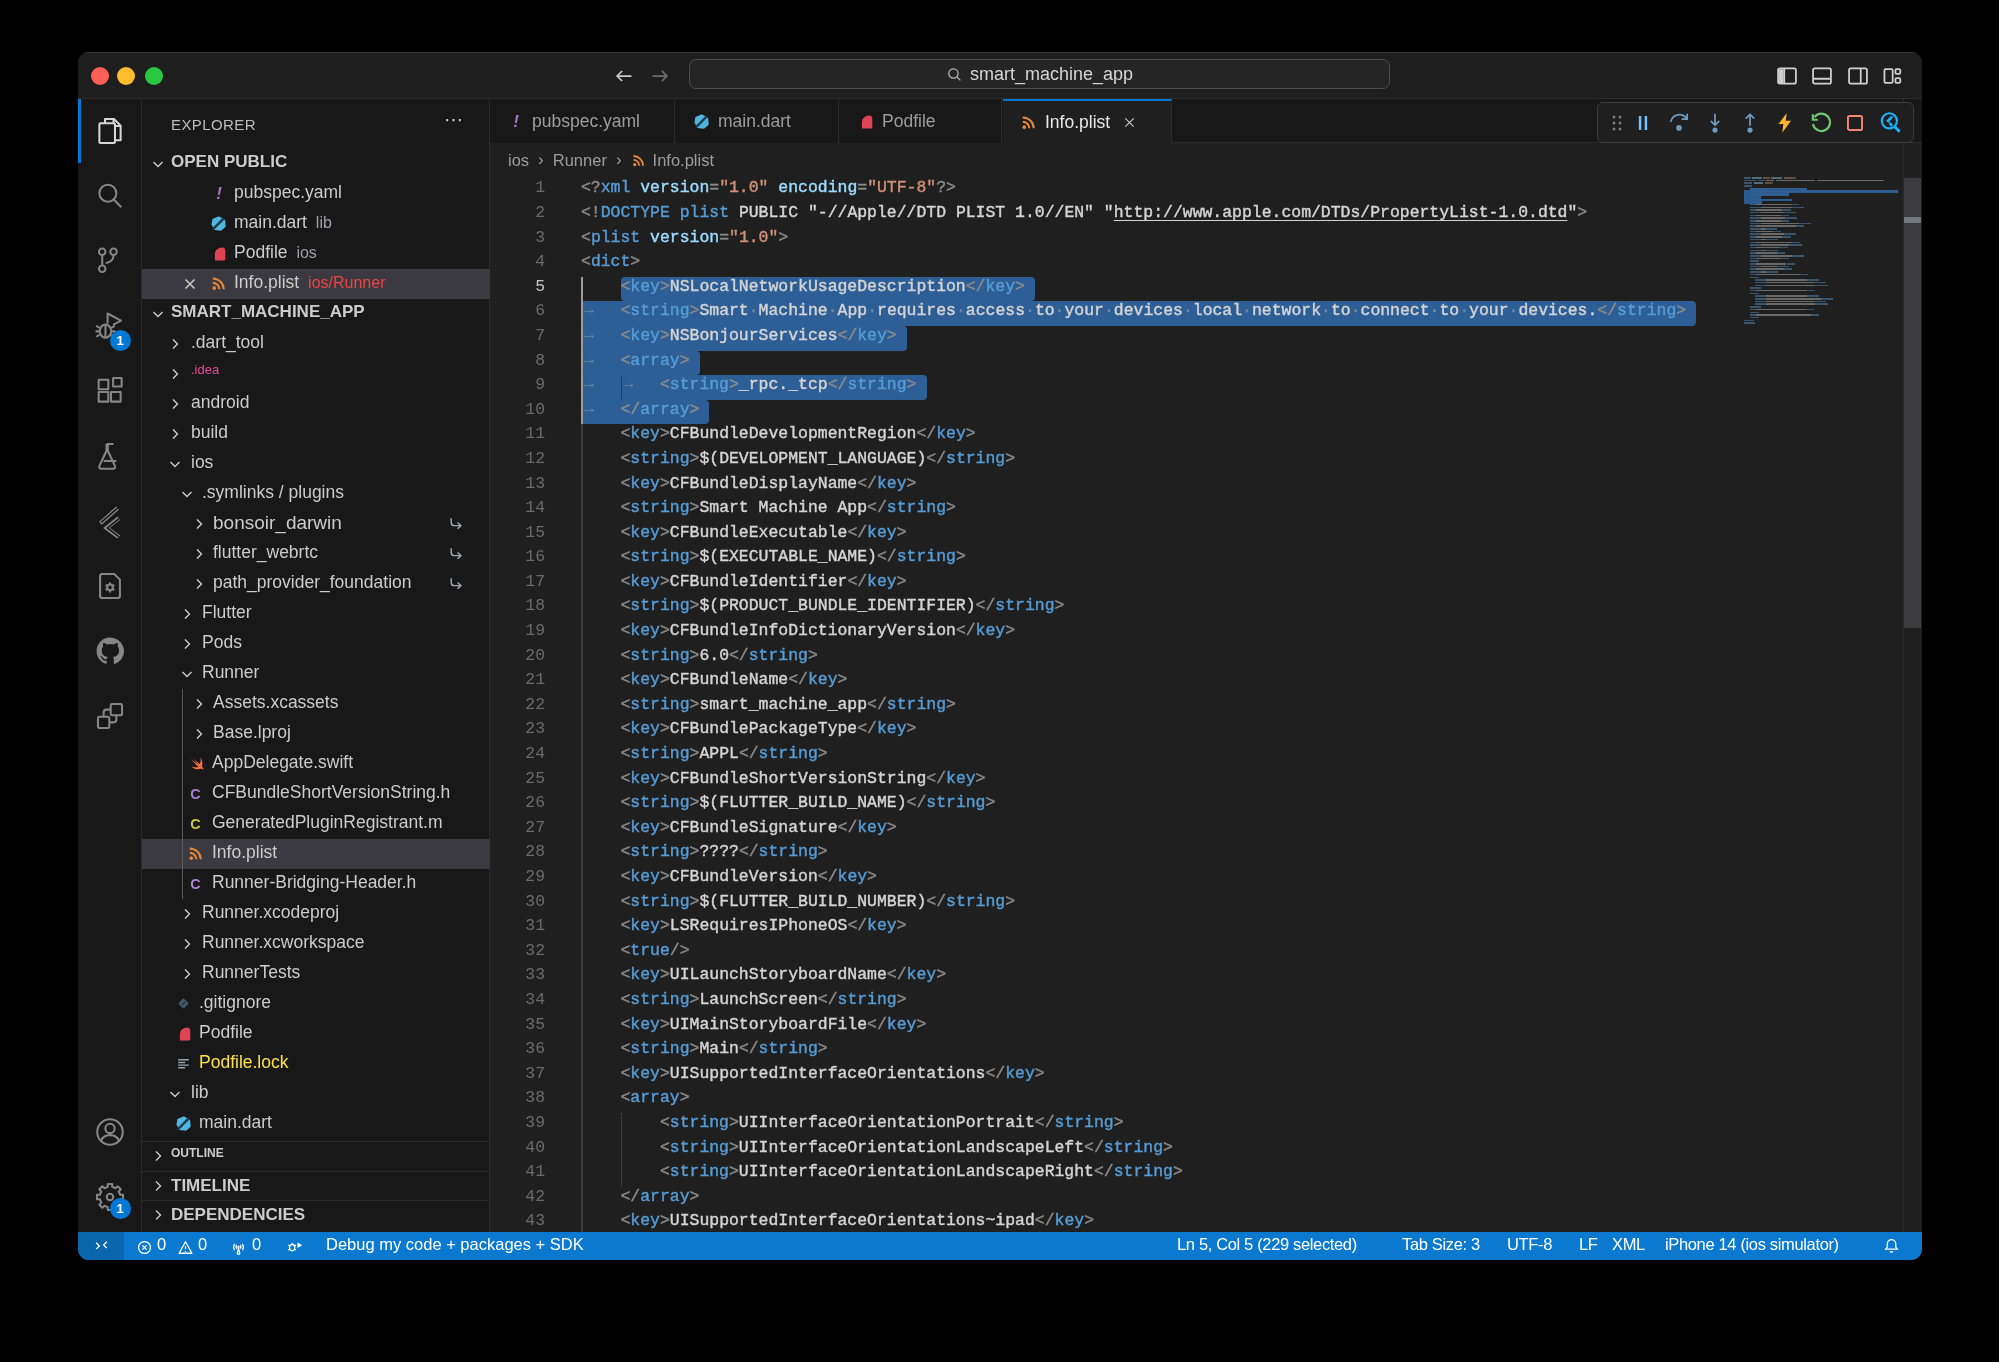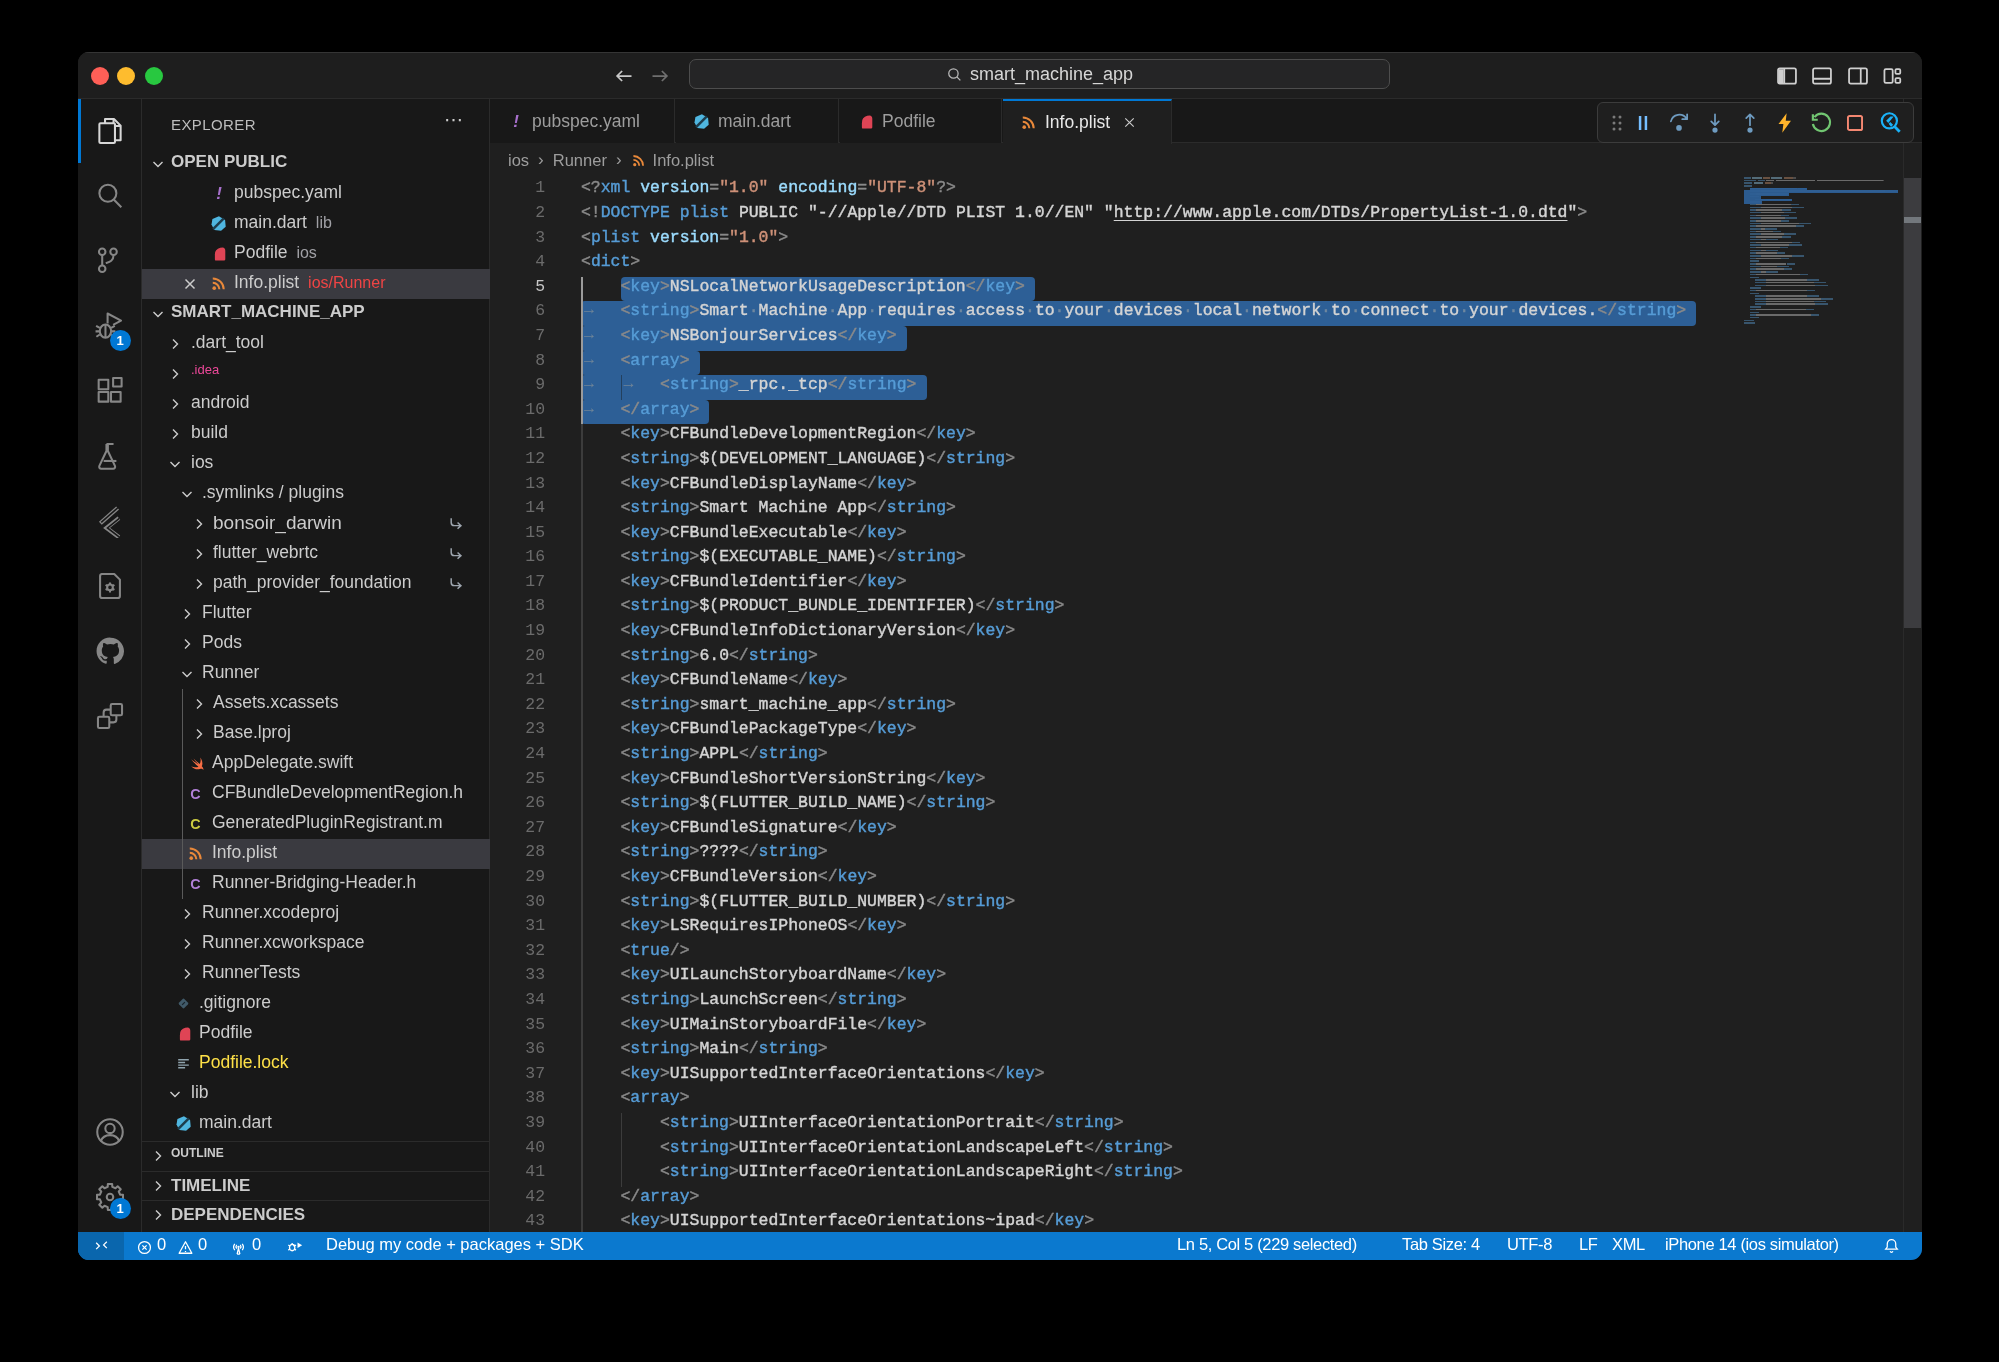--- a/index.html
+++ b/index.html
@@ -227,21 +227,21 @@
           <path d="M6 3.5 10.5 8 6 12.5" stroke="#cccccc" stroke-width="1.4" fill="none"></path>
         </svg></div>
 <div style="position:absolute;left:135px;top:670px;font-size:17.5px;color:#cccccc">Base.lproj</div>
 <div style="position:absolute;left:109px;top:703px;width:17px;height:17px"><svg width="17" height="17" viewBox="0 0 16 16" style="">
           <path d="M13.9 10.7c1.3-2.9.3-6.2-1.5-8.4.8 2.1.5 4.6-.5 6.2-1.9-1.7-4.2-3.8-5.8-5.2 1.4 1.9 3.4 4.2 4.7 5.5-2.4-1.4-5-3.2-6.9-4.8 2.1 2.8 4.9 5.4 6.9 7.1-1.9.9-4.7.7-6.9-.8 1.9 2.5 5.3 3.8 8.3 2.9 1.3-.4 2.6-.1 3.1.9.4-.9-.1-2.1-1.4-3.4z" fill="#f66d44"></path>
         </svg></div>
 <div style="position:absolute;left:134px;top:700px;font-size:17.5px;color:#cccccc">AppDelegate.swift</div>
 <div style="position:absolute;left:109px;top:733px;width:17px;height:17px"><svg width="17" height="17" viewBox="0 0 16 16" style="">
           <text x="8" y="13" font-family="Liberation Sans" font-size="13.5" font-weight="bold" fill="#b180d7" text-anchor="middle">C</text>
         </svg></div>
-<div style="position:absolute;left:134px;top:730px;font-size:17.5px;color:#cccccc">CFBundleDevelopmentRegion.h</div>
+<div style="position:absolute;left:134px;top:730px;font-size:17.5px;color:#cccccc">CFBundleShortVersionString.h</div>
 <div style="position:absolute;left:109px;top:763px;width:17px;height:17px"><svg width="17" height="17" viewBox="0 0 16 16" style="">
           <text x="8" y="13" font-family="Liberation Sans" font-size="13.5" font-weight="bold" fill="#cbcb41" text-anchor="middle">C</text>
         </svg></div>
 <div style="position:absolute;left:134px;top:760px;font-size:17.5px;color:#cccccc">GeneratedPluginRegistrant.m</div>
 <div style="position:absolute;left:64px;top:787px;width:348px;height:30px;background:#3a3a40"></div>
 <div style="position:absolute;left:109px;top:793px;width:17px;height:17px"><svg width="17" height="17" viewBox="0 0 16 16" style="">
           <circle cx="4" cy="12.4" r="1.7" fill="#e8883a"></circle>
           <path d="M2.6 7.3a6.2 6.2 0 0 1 6.2 6.2" stroke="#e8883a" stroke-width="1.9" fill="none"></path>
           <path d="M2.6 3.2A10.3 10.3 0 0 1 12.9 13.5" stroke="#e8883a" stroke-width="1.9" fill="none"></path>
         </svg></div>
@@ -586,21 +586,21 @@
           <path d="M8 8.5 6.7 14.2M8 8.5l1.3 5.7M6.7 14.2h2.6" stroke="#ffffff" stroke-width="1.2" fill="none"></path>
         </svg></div>
 <div class="sbtxt" style="left:174px">0</div>
 <div style="position:absolute;left:208px;top:6px;width:17px;height:17px"><svg width="17" height="17" viewBox="0 0 16 16">
           <ellipse cx="5.8" cy="9" rx="2.5" ry="3" stroke="#ffffff" stroke-width="1.2" fill="none"></ellipse>
           <path d="M5.8 6V4.6M3.6 7.6 2.2 6.6M3.6 10.4l-1.4 1M8 7.6l1.4-1M8 10.4l1.4 1M5.8 6.1a2 2 0 0 1 2 2" stroke="#ffffff" stroke-width="1.2" fill="none"></path>
           <path d="M10.8 4.2 15.2 6.8 10.8 9.4z" fill="#fff"></path>
         </svg></div>
 <div class="sbtxt" style="left:248px">Debug my code + packages + SDK</div>
 <div class="sbtxt" style="left:1099px;letter-spacing:-0.35px">Ln 5, Col 5 (229 selected)</div>
-<div class="sbtxt" style="left:1324px;letter-spacing:-0.35px">Tab Size: 4</div>
+<div class="sbtxt" style="left:1324px;letter-spacing:-0.35px">Tab Size: 3</div>
 <div class="sbtxt" style="left:1429px;letter-spacing:-0.35px">UTF-8</div>
 <div class="sbtxt" style="left:1501px;letter-spacing:-0.35px">LF</div>
 <div class="sbtxt" style="left:1534px;letter-spacing:-0.35px">XML</div>
 <div class="sbtxt" style="left:1587px;letter-spacing:-0.35px">iPhone 14 (ios simulator)</div>
 <div style="position:absolute;left:1805px;top:5px;width:17px;height:17px"><svg width="17" height="17" viewBox="0 0 16 16">
           <path d="M8 2.5a4 4 0 0 1 4 4v3l1.5 2h-11L4 9.5v-3a4 4 0 0 1 4-4zM6.7 13.5a1.4 1.4 0 0 0 2.6 0" stroke="#ffffff" stroke-width="1.2" fill="none"></path>
         </svg></div>
     </div>
   <div style="position:absolute;left:0;top:0;width:1844px;height:1px;background:#3e3e3e;opacity:.7"></div>
 </div>

